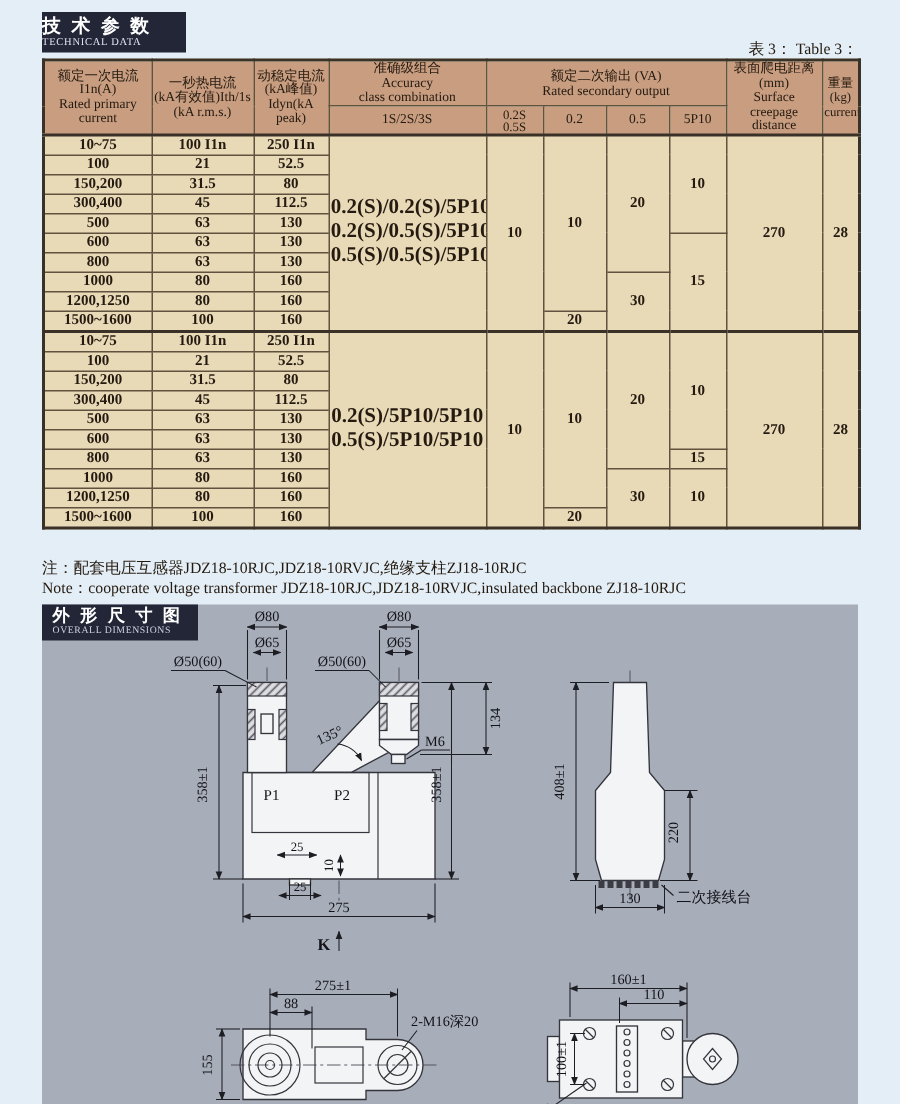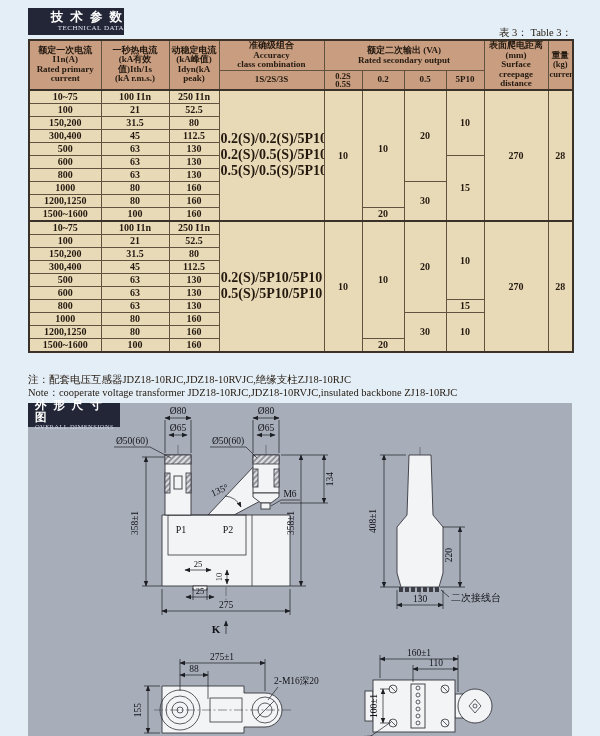--- a/index.html
+++ b/index.html
@@ -3,45 +3,45 @@
 <meta charset="utf-8">
 <style>
   html,body{margin:0;padding:0}
   body{width:600px;height:736px;background:#e4eef6;overflow:hidden;
        font-family:"Liberation Serif","DejaVu Serif",serif;color:#241a10}
   .page{padding:7px 28px 0}
 
   
   .hdr{position:relative;height:31px;margin-bottom:1px}
   .hdr-box{position:absolute;left:0;top:1px;width:96px;height:27px;background:#232637;color:#fff;
-           text-align:right;display:flex;flex-direction:column;justify-content:center}
+           text-align:left;display:flex;flex-direction:column;justify-content:center}
   .hdr-box .zh{font-size:12.5px;font-weight:bold;letter-spacing:2px;line-height:13px}
   .hdr-box .en{font-size:7px;letter-spacing:.5px;color:#dfe3f2;line-height:8px}
   .hdr-sub{position:absolute;left:106px;top:3px;font-size:11px;line-height:13px}
   .hdr-ref{position:absolute;right:0;bottom:-2px;font-size:10.5px}
 
   
   table{width:544px;border-collapse:collapse;table-layout:fixed;background:#e8d9b7;border:2px solid #3a3228}
   th,td{border:1px solid #60523f;text-align:center;vertical-align:middle;overflow:hidden;padding:0 1px}
-  thead th{background:#c89d80;font-weight:bold;font-size:9px;line-height:9.5px;white-space:pre-line}
+  thead th{background:#c89d80;font-weight:normal;font-size:9px;line-height:9.5px;white-space:pre-line}
   thead tr.h1{height:29px}
   thead tr.h2{height:18px}
   th.sub2{line-height:8px;font-size:8.5px}
   th.wt{font-size:8.5px}
   tbody td{height:12px;font-size:10px;font-weight:bold;line-height:11px}
   td.acc{font-size:14px;line-height:16px;white-space:pre-line}
   thead{border-bottom:2px solid #3a3228}
   tr.blk td{border-top:2px solid #3a3228}
 
   .note{margin-top:20px;font-size:10.5px;line-height:13px}
 
   
   .draw{position:relative;margin-top:4px;width:544px;height:360px;background:#a8aeb9}
   .draw svg{position:absolute;left:0;top:0}
-  .draw-box{position:absolute;left:0;top:0;width:92px;height:24px;background:#232637;color:#fff;z-index:2;
+  .draw-box{position:absolute;left:0;top:0;width:104px;height:24px;background:#232637;color:#fff;z-index:2;
             display:flex;flex-direction:column;justify-content:center;padding-left:7px;box-sizing:border-box}
   .draw-box .zh{font-size:11.5px;font-weight:bold;letter-spacing:2px;line-height:12px}
   .draw-box .en{font-size:6.5px;letter-spacing:.4px;color:#cdd2e4;line-height:8px}
   .model{position:absolute;right:0;top:334px;width:115px;height:20px;background:#3a4053;border:2px solid #c9ced8;
          color:#fff;font-size:9.5px;display:flex;align-items:center;justify-content:center;letter-spacing:.3px;z-index:2}
   .wm{position:absolute;left:208px;top:338px;font-size:15px;color:#c6ccd6;opacity:.85;z-index:3;
       font-family:"Liberation Sans","DejaVu Sans",sans-serif;letter-spacing:1px}
 
   svg .part{fill:#f3f4f6;stroke:#34353c;stroke-width:.9}
   svg .inner{fill:none;stroke:#34353c;stroke-width:.8}

